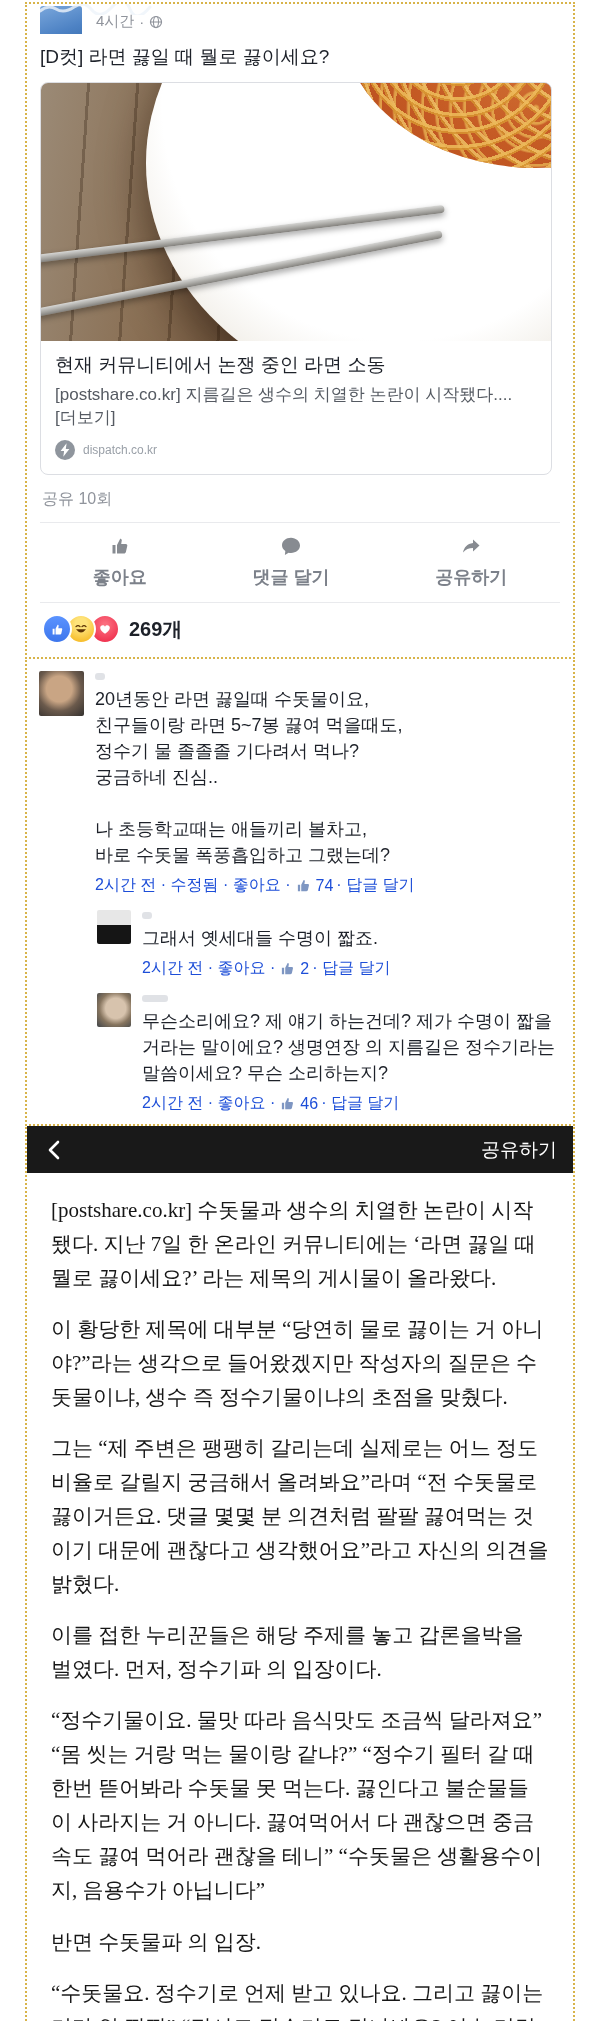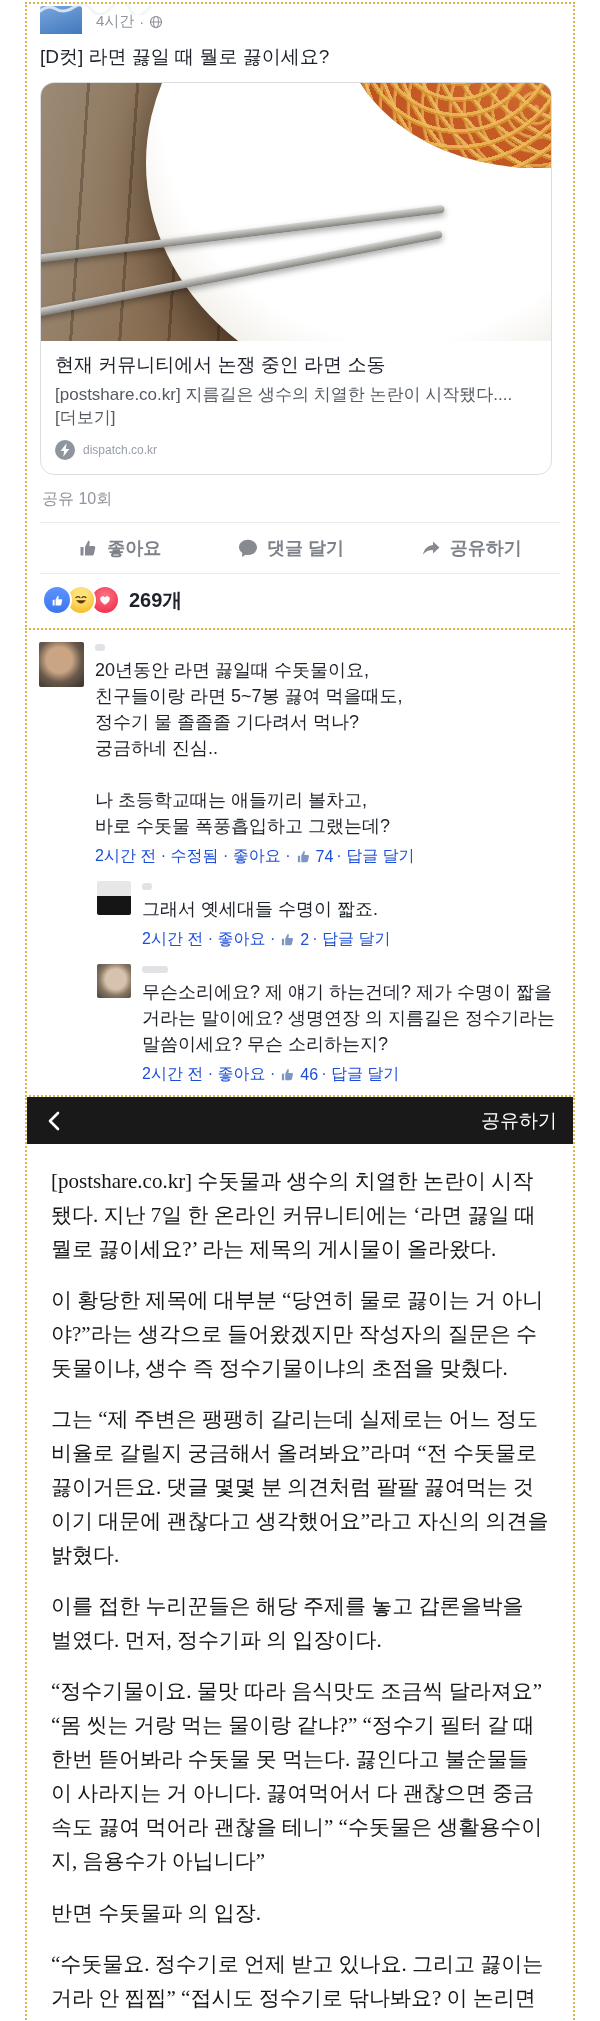--- a/index.html
+++ b/index.html
@@ -24,21 +24,21 @@
     background:linear-gradient(160deg,#7aa7dc 0%,#4d82c4 60%,#3a6eae 100%);
   }
   .avatar-scribble{position:absolute;left:-2px;top:-3px;width:120px;height:12px;opacity:.8;}
   .post-meta-line{
     position:absolute;left:56px;top:8px;
     font-size:15px;color:#90949c;display:flex;align-items:center;gap:5px;
   }
   .post-text{font-size:19px;line-height:1.35;margin:10px 0 12px 0;color:#1d2129;}
 
   .link-card{
-    border:1px solid #dcdee3;border-radius:14px;overflow:hidden;background:#fff;
+    border:1px solid #dcdee3;border-radius:8px;overflow:hidden;background:#fff;
     margin-right:8px;
   }
   .photo{position:relative;height:258px;overflow:hidden;
     background:
       repeating-linear-gradient(94deg, rgba(0,0,0,0) 0 46px, rgba(35,18,4,.28) 46px 49px),
       linear-gradient(100deg,#9b8a76 0%,#8a7055 25%,#6d5138 50%,#533620 75%,#3c2613 100%);
   }
   .bowl{position:absolute;left:105px;top:-160px;width:560px;height:480px;border-radius:50%;
     background:radial-gradient(circle at 45% 38%,#ffffff 55%,#f2efe9 68%,#e2ddd4 78%,#ccc5b9 88%,#bfb7aa 100%);
     box-shadow:0 20px 45px rgba(25,12,3,.5);
@@ -60,21 +60,21 @@
 
   .card-info{padding:12px 14px 14px 14px;}
   .card-title{font-size:19px;color:#1d2129;line-height:1.3;}
   .card-desc{font-size:17px;color:#555a62;margin-top:7px;line-height:1.35;}
   .card-domain{display:flex;align-items:center;gap:8px;margin-top:10px;color:#9aa0a8;font-size:12px;}
   .bolt-circle{width:20px;height:20px;}
 
   .share-count{font-size:16px;color:#90949c;margin:14px 0 12px 2px;}
   .hr{border-top:1px solid #e9eaed;}
   .actions{display:flex;justify-content:space-around;align-items:center;padding:13px 0;}
-  .action-btn{display:flex;align-items:center;gap:9px;font-size:18px;font-weight:bold;color:#7c818a;cursor:pointer;}
+  .action-btn{display:flex;align-items:center;gap:9px;font-size:18px;font-weight:bold;color:#7c818a;cursor:pointer;flex-direction:column;}
   .action-btn svg{fill:#878b91;}
   .reactions-row{display:flex;align-items:center;padding:11px 2px 13px 2px;}
   .rx{width:26px;height:26px;border-radius:50%;border:2px solid #fff;display:flex;align-items:center;justify-content:center;}
   .rx+.rx{margin-left:-6px;}
   .rx-like{background:linear-gradient(#5b93ff,#3d76ec);z-index:3;}
   .rx-haha{background:radial-gradient(circle at 50% 30%,#fee37a 25%,#f6b71e 90%);z-index:2;}
   .rx-love{background:radial-gradient(circle at 50% 35%,#fb6d7e 10%,#ef2e4c 85%);z-index:1;}
   .rx-count{font-size:20px;font-weight:bold;color:#1d2129;margin-left:9px;}
 
   

